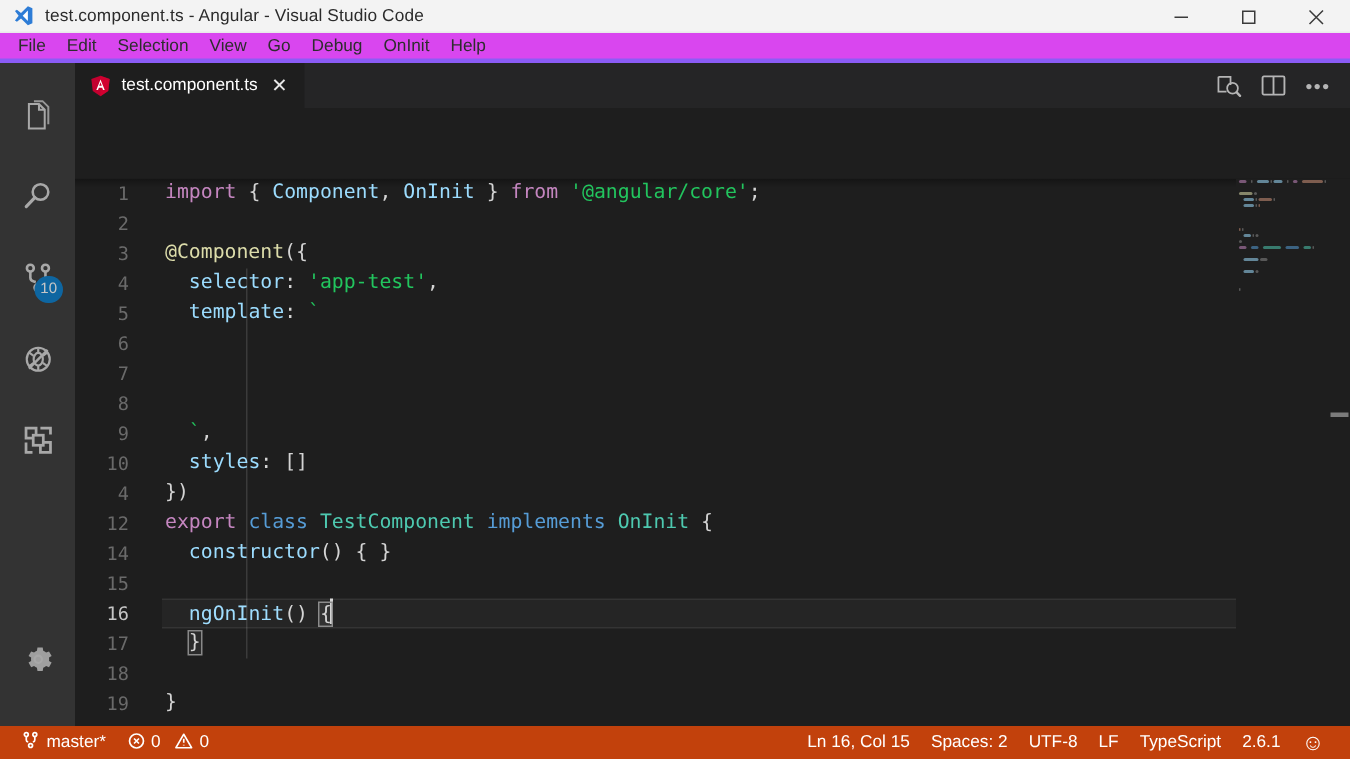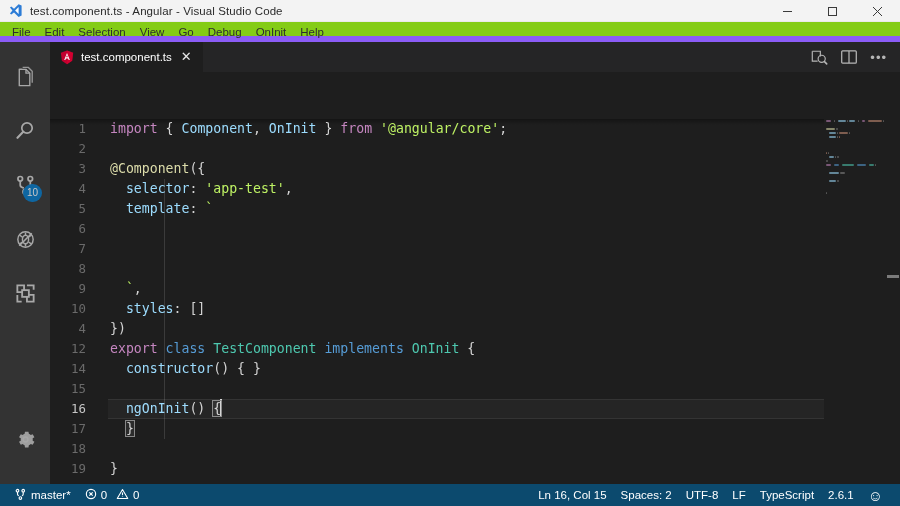--- a/index.html
+++ b/index.html
@@ -33,24 +33,24 @@
   .tb-winbtns { position: absolute; right: 0; top: 0; height: 22px; display: flex; }
   .wbtn {
     width: 45px; height: 22px;
     display:flex; align-items:center; justify-content:center;
     color:#3a3a3a;
   }
 
   
   .menubar {
     height: 20px; flex: 0 0 20px;
-    background: #84cc16;
-    display: flex; align-items: flex-start;
+    background: #d946ef;
+    display: flex; align-items: center;
     padding-left: 5px;
-    border-bottom: 6px solid #8b5cf6;
+    border-bottom: 3px solid #8b5cf6;
   }
   .menuitem {
     font-size: 11.5px; color: #2d2d2d;
     padding: 0 7px; height: 20px; line-height: 20px;
     white-space: nowrap;
   }
 
   
   .body { flex: 1 1 auto; display: flex; min-height: 0; position: relative; }
 
@@ -155,21 +155,21 @@
   .indentguide {
     position: absolute;
     left: 114px; width: 1px;
     background: rgba(255,255,255,.13);
     pointer-events: none;
   }
 
   
   .t-key   { color: #c586c0; }
   .t-kw    { color: #569cd6; }
-  .t-str   { color: #bef264; }
+  .t-str   { color: #22c55e; }
   .t-var   { color: #9cdcfe; }
   .t-type  { color: #4ec9b0; }
   .t-punct { color: #d4d4d4; }
   .t-deco  { color: #dcdcaa; }
   .t-plain { color: #d4d4d4; }
 
   .bracket-match {
     outline: 1px solid #888888;
     background: rgba(255,255,255,.06);
   }
@@ -203,21 +203,21 @@
   }
   .editor-shadow {
     position: absolute; left: 0; right: 0; top: 0; height: 6px;
     background: linear-gradient(rgba(0,0,0,.32), rgba(0,0,0,0));
     pointer-events: none;
   }
 
   
   .statusbar {
     height: 22px; flex: 0 0 22px;
-    background: #0c4a6e;
+    background: #c2410c;
     display: flex; align-items: center;
     color: #ffffff; font-size: 11.5px;
     position: relative; z-index: 3;
   }
   .sb-left { display: flex; align-items: center; padding-left: 7px; gap: 0; }
   .sb-right { margin-left: auto; display: flex; align-items: center; padding-right: 10px; }
   .sb-item {
     display: flex; align-items: center; gap: 4px;
     padding: 0 7px; height: 22px; white-space: nowrap;
   }

